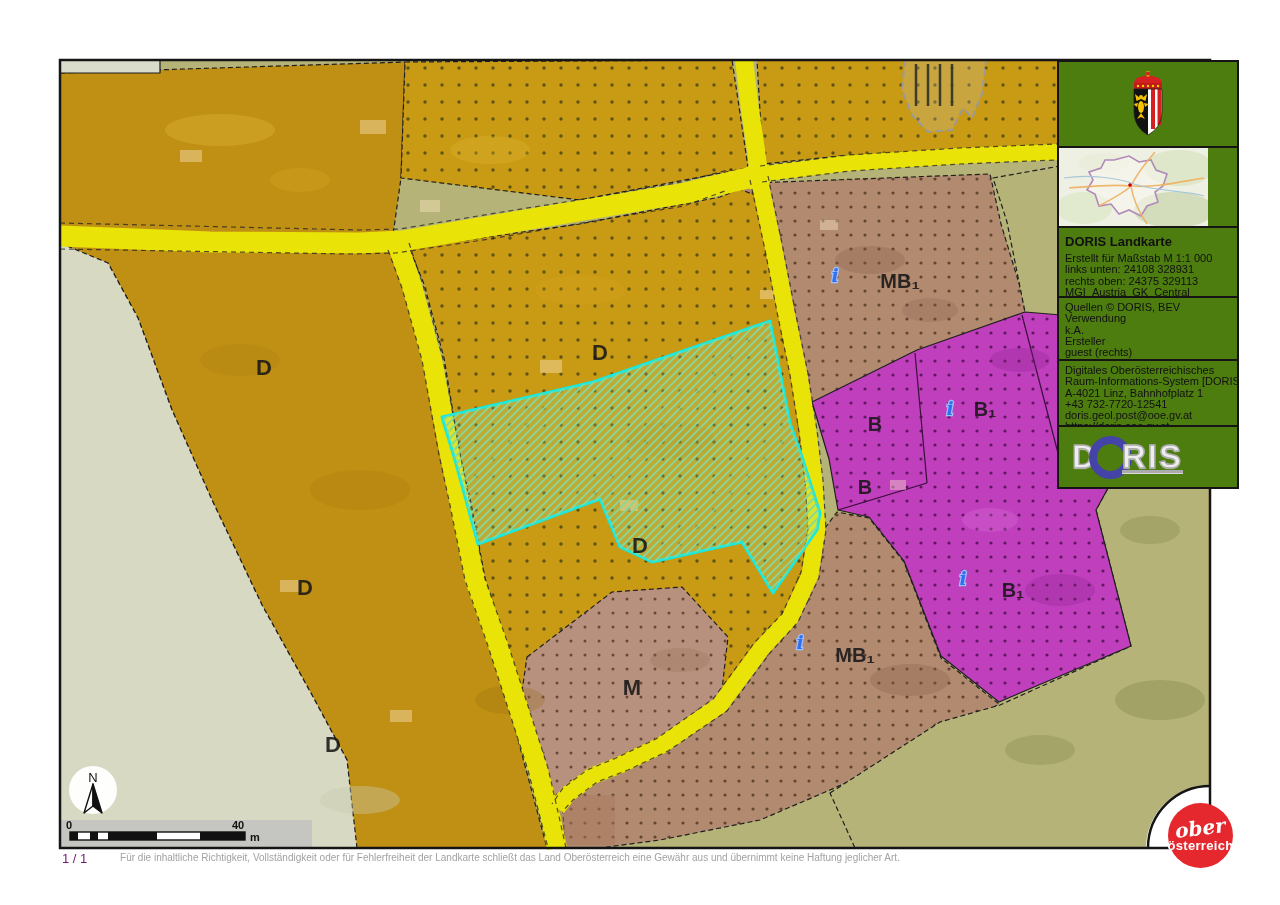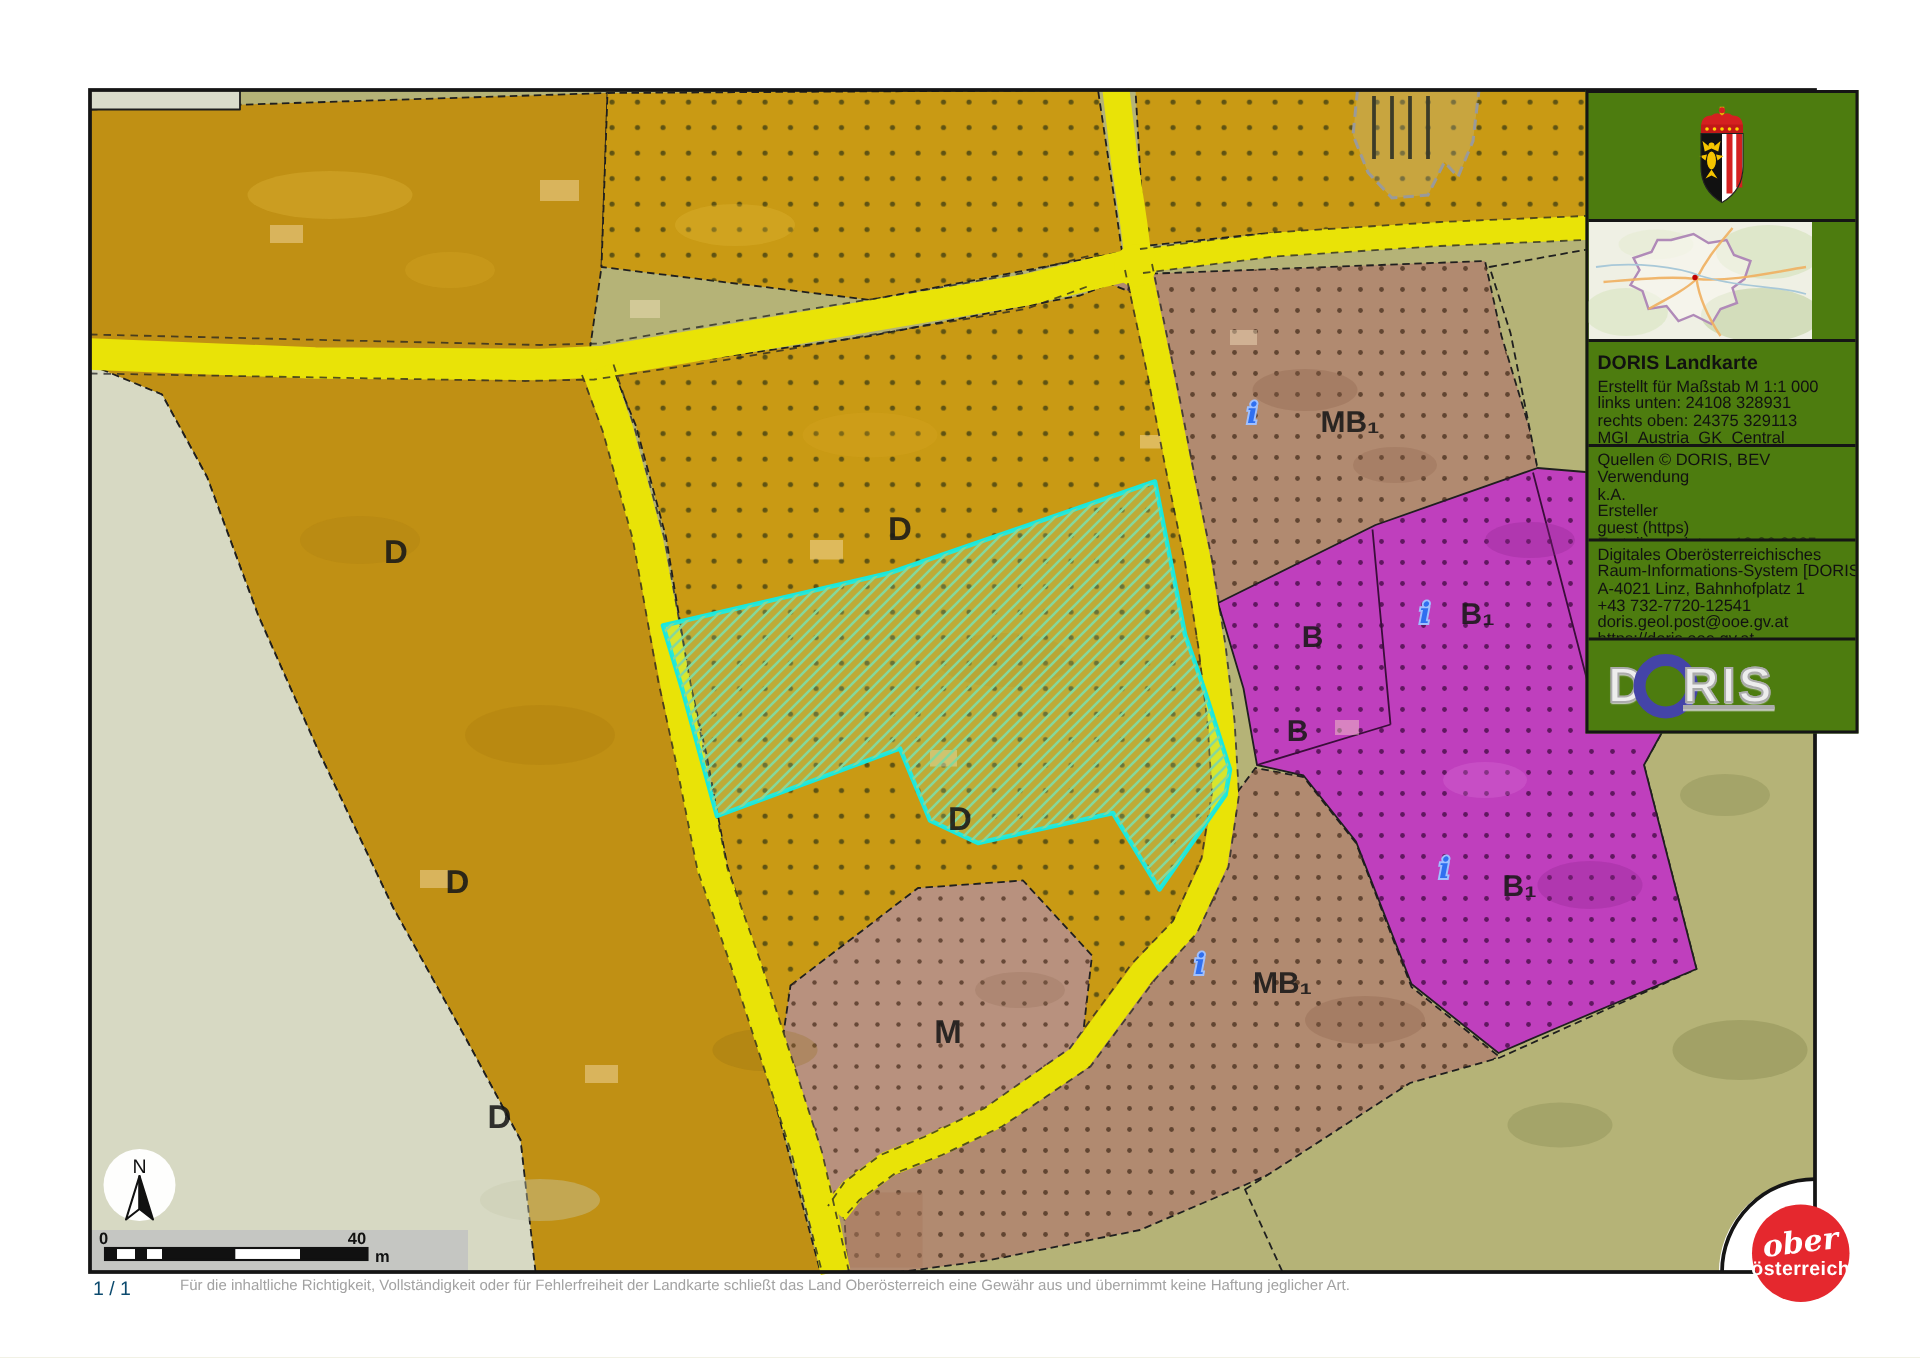--- a/index.html
+++ b/index.html
@@ -25,21 +25,21 @@
   
   .dl-wrap{position:absolute;inset:0;}
   .dl-letter{position:absolute;font-weight:bold;font-size:33px;color:#ededed;
              -webkit-text-stroke:1.3px #ababab;text-shadow:0 1px 1px #d9d9d9;}
   .dl-d{left:13px;top:11px;z-index:1;}
   .dl-ris{left:63px;top:11px;z-index:3;letter-spacing:2px;text-decoration:underline;}
   .dl-ring{position:absolute;left:30px;top:9px;width:27px;height:27px;border-radius:50%;
            border:8px solid #4444a8;z-index:2;}
 
   
-  .page-number{position:absolute;left:62px;top:851px;font-size:13px;color:#0c4a6e;z-index:5;}
+  .page-number{position:absolute;left:62px;top:851px;font-size:13px;color:#701a75;z-index:5;}
   .disclaimer{position:absolute;left:0;top:851px;width:1020px;text-align:center;z-index:4;}
   .disclaimer div{font-size:10px;line-height:13px;color:#a2a2a2;}
 
   
   .ober{position:absolute;left:1168px;top:803px;width:65px;height:65px;border-radius:50%;
         display:flex;flex-direction:column;align-items:center;justify-content:center;z-index:40;}
   .ober-script{font-family:"DejaVu Serif",serif;font-style:italic;font-weight:bold;
                font-size:20px;color:#fff;transform:rotate(-7deg);line-height:18px;}
   .ober-sub{font-size:13px;font-weight:bold;color:#fff;margin-top:1px;letter-spacing:.3px;}
 </style>
@@ -287,21 +287,21 @@
       <div class="pline">links unten: 24108 328931</div>
       <div class="pline">rechts oben: 24375 329113</div>
       <div class="pline">MGI_Austria_GK_Central</div>
     </div>
 
     <div class="pbox sources">
       <div class="pline">Quellen © DORIS, BEV</div>
       <div class="pline">Verwendung</div>
       <div class="pline">k.A.</div>
       <div class="pline">Ersteller</div>
-      <div class="pline">guest (https)</div>
+      <div class="pline">guest (rechts)</div>
       <div class="pline">Erstellungsdatum: 13.06.2025</div>
     </div>
 
     <div class="pbox contact">
       <div class="pline">Digitales Oberösterreichisches</div>
       <div class="pline">Raum-Informations-System [DORIS]</div>
       <div class="pline">A-4021 Linz, Bahnhofplatz 1</div>
       <div class="pline">+43 732-7720-12541</div>
       <div class="pline">doris.geol.post@ooe.gv.at</div>
       <div class="pline">https://doris.ooe.gv.at</div>

